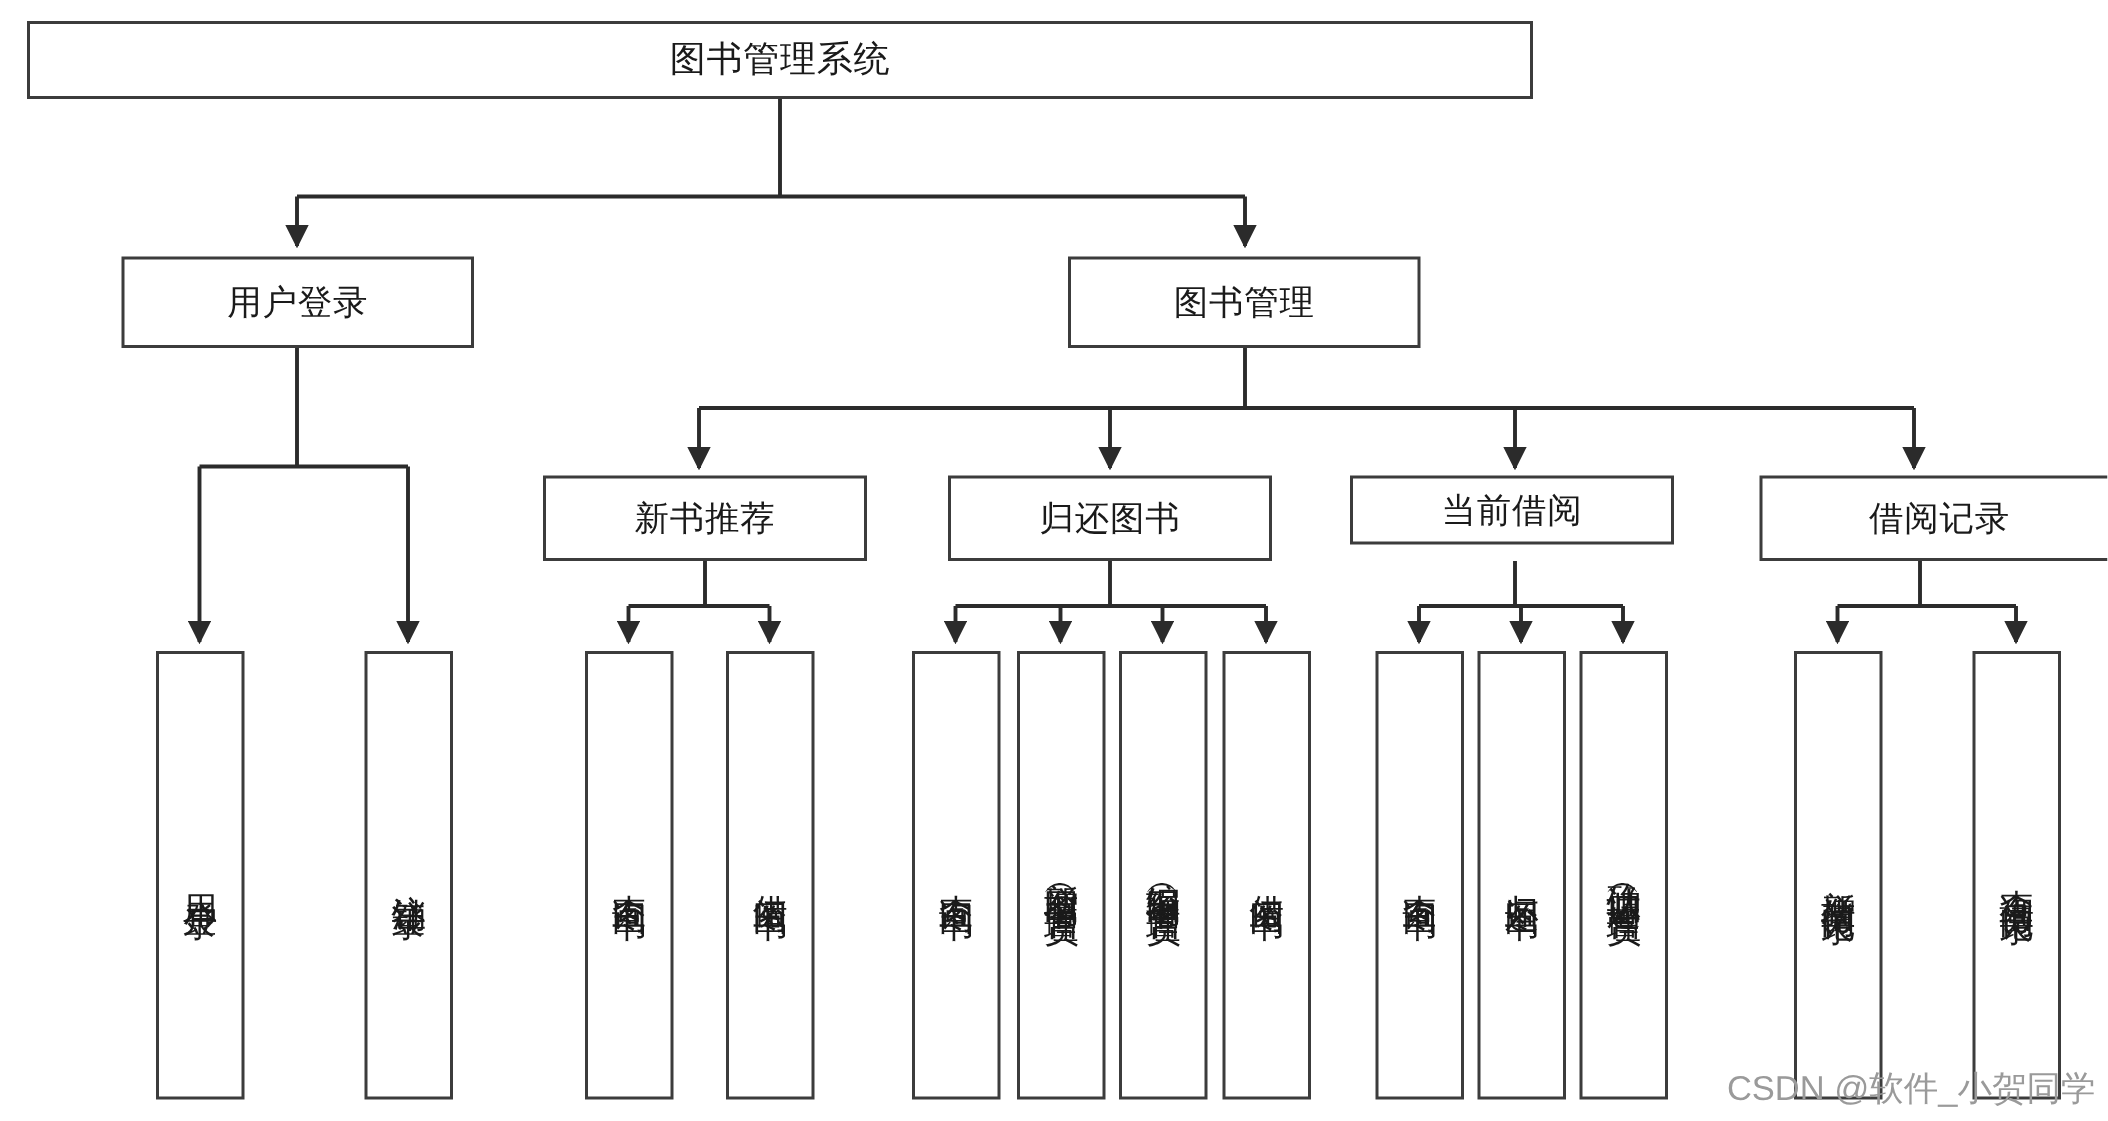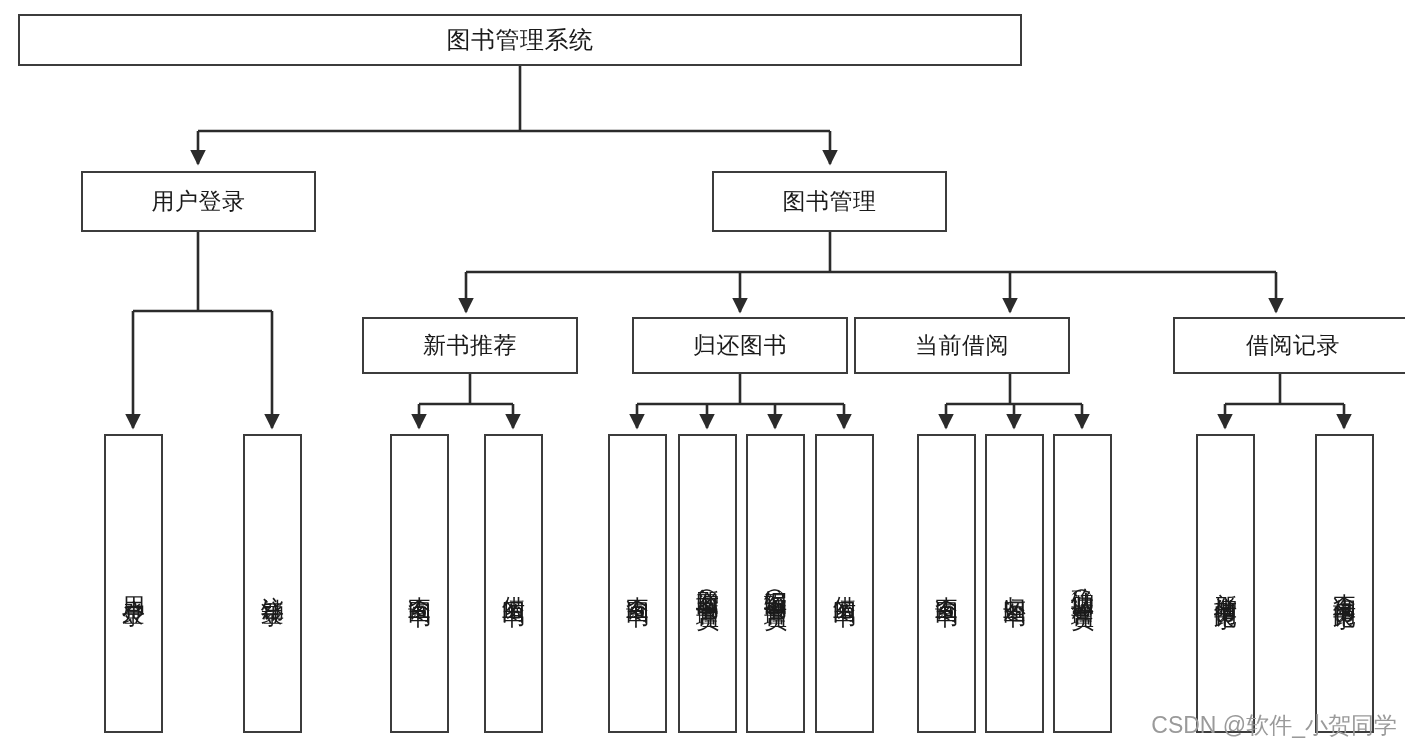--- a/index.html
+++ b/index.html
@@ -134,21 +134,21 @@
   <div class="node h" style="left:712px; top:171px; width:235px; height:61px;">
     <span>图书管理</span>
   </div>
 
   <div class="node h" style="left:362px; top:317px; width:216px; height:57px;">
     <span>新书推荐</span>
   </div>
   <div class="node h" style="left:632px; top:317px; width:216px; height:57px;">
     <span>归还图书</span>
   </div>
-  <div class="node h" style="left:854px; top:317px; width:216px; height:57px;">
+  <div class="node h" style="left:900px; top:317px; width:216px; height:46px;">
     <span>当前借阅</span>
   </div>
   <div class="node h" style="left:1144px; top:317px; width:240px; height:57px;margin-left:29px;">
     <span>借阅记录</span>
   </div>
 
   <div class="node v" style="left:104px; top:434px; width:59px; height:299px;">
     <span>用户登录</span>
   </div>
   <div class="node v" style="left:243px; top:434px; width:59px; height:299px;">

